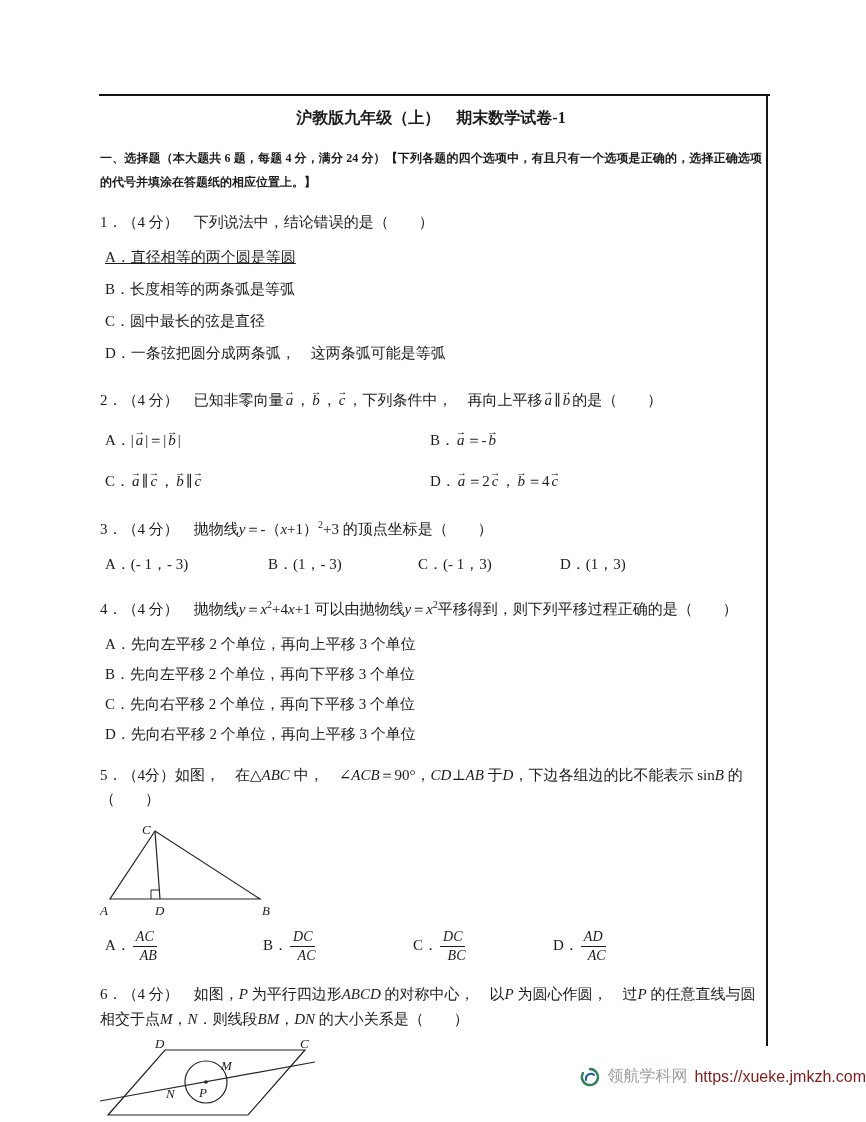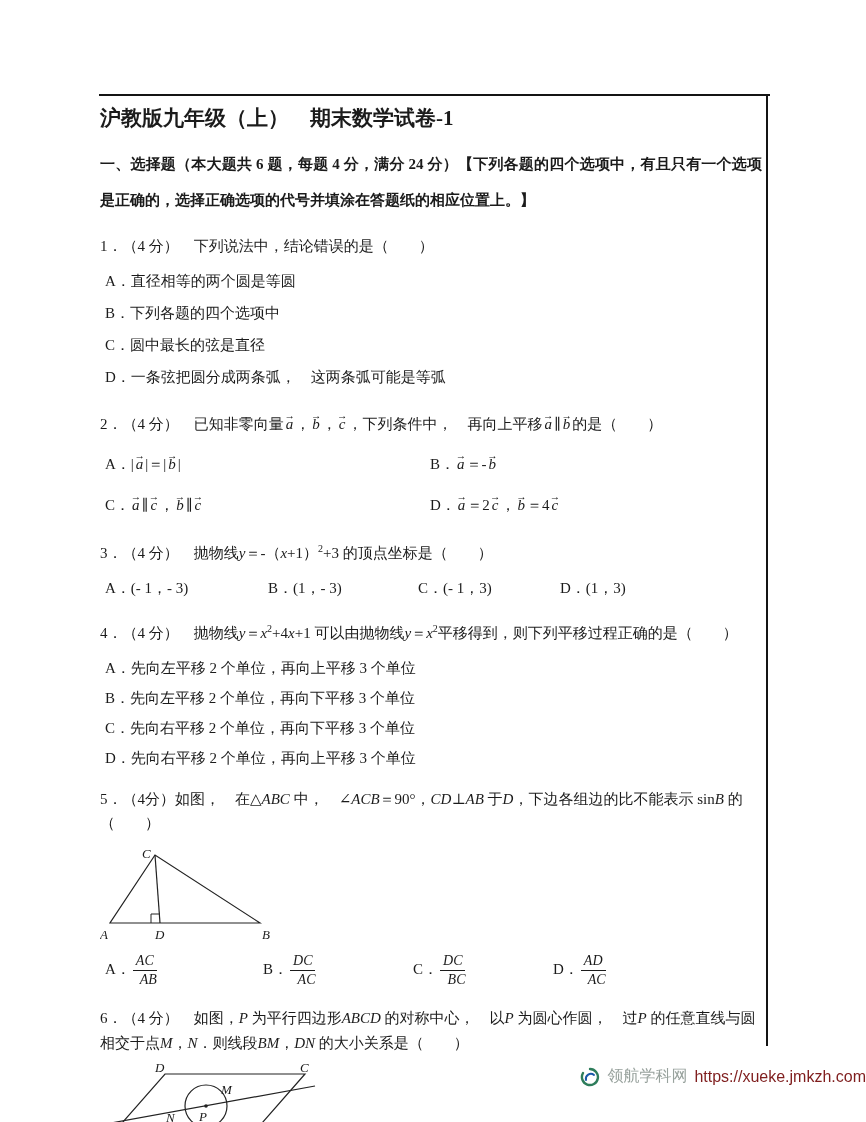--- a/index.html
+++ b/index.html
@@ -4,22 +4,22 @@
 <style>
   * { margin:0; padding:0; box-sizing:border-box; }
   body {
     width:866px; height:1122px; background:#ffffff; position:relative;
     font-family:"Liberation Serif","DejaVu Serif",serif;
     color:#1b1b1b; overflow:hidden;
   }
   .border-top { position:absolute; left:99px; top:94px; width:671px; height:2px; background:#141414; }
   .border-right { position:absolute; left:766px; top:94px; width:2px; height:952px; background:#141414; }
   .content { position:absolute; left:100px; top:103px; width:662px; }
-  .title { font-size:21px; font-weight:700; text-align:left; line-height:30px; }
-  .section-header { margin-top:13px; font-weight:700; font-size:15px; line-height:36px; text-align:justify; }
+  .title { font-size:16px; font-weight:700; text-align:center; line-height:30px; }
+  .section-header { margin-top:13px; font-weight:700; font-size:12px; line-height:24px; text-align:justify; }
   .q { margin-top:16px; font-size:15px; line-height:22px; }
   .stem { line-height:24px; }
   .vec-line { line-height:28px; }
   .opt { margin-top:10px; padding-left:5px; }
   .opts-grid { display:grid; margin-top:12px; padding-left:5px; }
   .g-q2 { grid-template-columns:325px auto; row-gap:13px; line-height:28px; }
   .g-q3 { grid-template-columns:163px 150px 142px auto; }
   .g-q5 { grid-template-columns:158px 150px 140px auto; align-items:center; margin-top:8px; }
   .seg.t { font-style:normal; }
   .seg.m { font-style:italic; }
@@ -46,22 +46,22 @@
 <div class="border-right"></div>
 
 <div class="content">
 
   <div class="title">沪教版九年级（上）　期末数学试卷-1</div>
 
   <div class="section-header">一、选择题（本大题共 6 题，每题 4 分，满分 24 分）【下列各题的四个选项中，有且只有一个选项是正确的，选择正确选项的代号并填涂在答题纸的相应位置上。】</div>
 
   <div class="q">
     <div class="stem">1．（4 分）　下列说法中，结论错误的是（　　）</div>
-    <div class="opt" style="margin-top:12px;">A．直径相等的两个圆是等圆</div>
-    <div class="opt">B．下列各题的四个选项中</div>
+    <div class="opt" style="margin-top:12px;text-decoration:underline;">A．直径相等的两个圆是等圆</div>
+    <div class="opt">B．长度相等的两条弧是等弧</div>
     <div class="opt">C．圆中最长的弦是直径</div>
     <div class="opt">D．一条弦把圆分成两条弧，　这两条弧可能是等弧</div>
   </div>
 
   <div class="q" style="margin-top:22px;">
     <div class="stem vec-line"><span class="seg t">2．（4 分）　已知非零向量</span><span class="seg vec">a</span><span class="seg t">，</span><span class="seg vec">b</span><span class="seg t">，</span><span class="seg vec">c</span><span class="seg t">，下列条件中，　再向上平移</span><span class="seg vec">a</span><span class="seg t">∥</span><span class="seg vec">b</span><span class="seg t">的是（　　）</span></div>
     <div class="opts-grid g-q2">
       <div><span class="seg t">A．|</span><span class="seg vec">a</span><span class="seg t">|＝|</span><span class="seg vec">b</span><span class="seg t">|</span></div>
       <div><span class="seg t">B．</span><span class="seg vec">a</span><span class="seg t">＝-</span><span class="seg vec">b</span></div>
       <div><span class="seg t">C．</span><span class="seg vec">a</span><span class="seg t">∥</span><span class="seg vec">c</span><span class="seg t">，</span><span class="seg vec">b</span><span class="seg t">∥</span><span class="seg vec">c</span></div>

